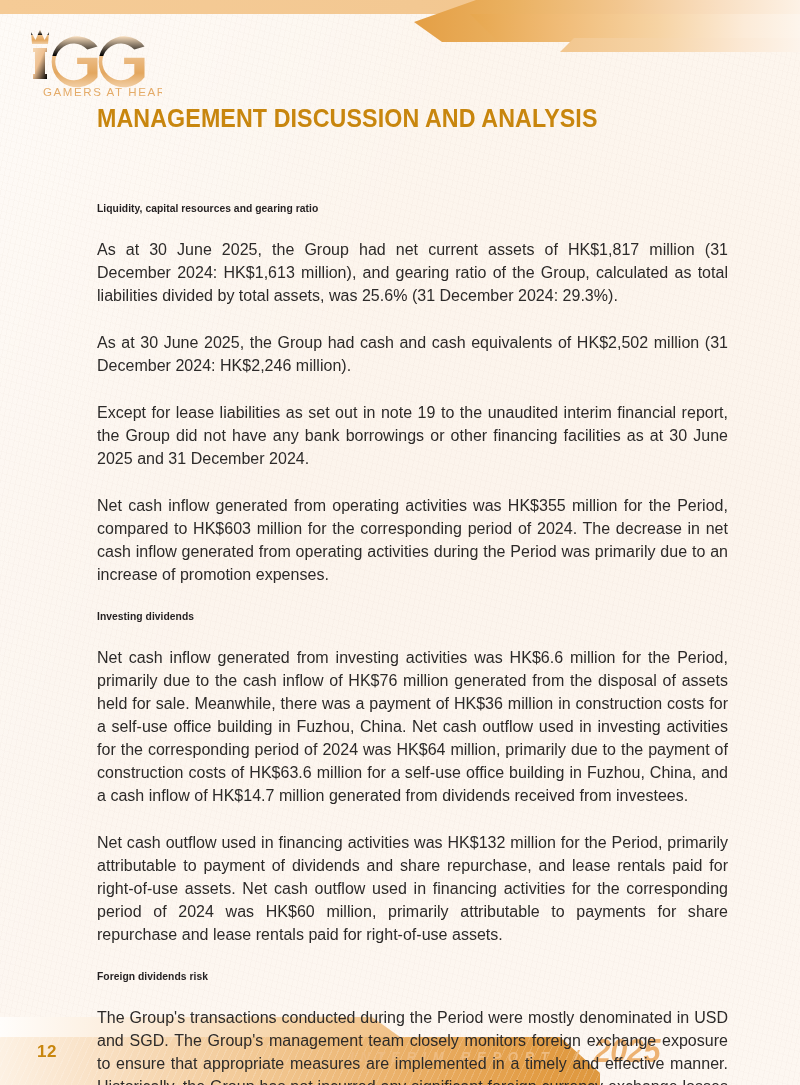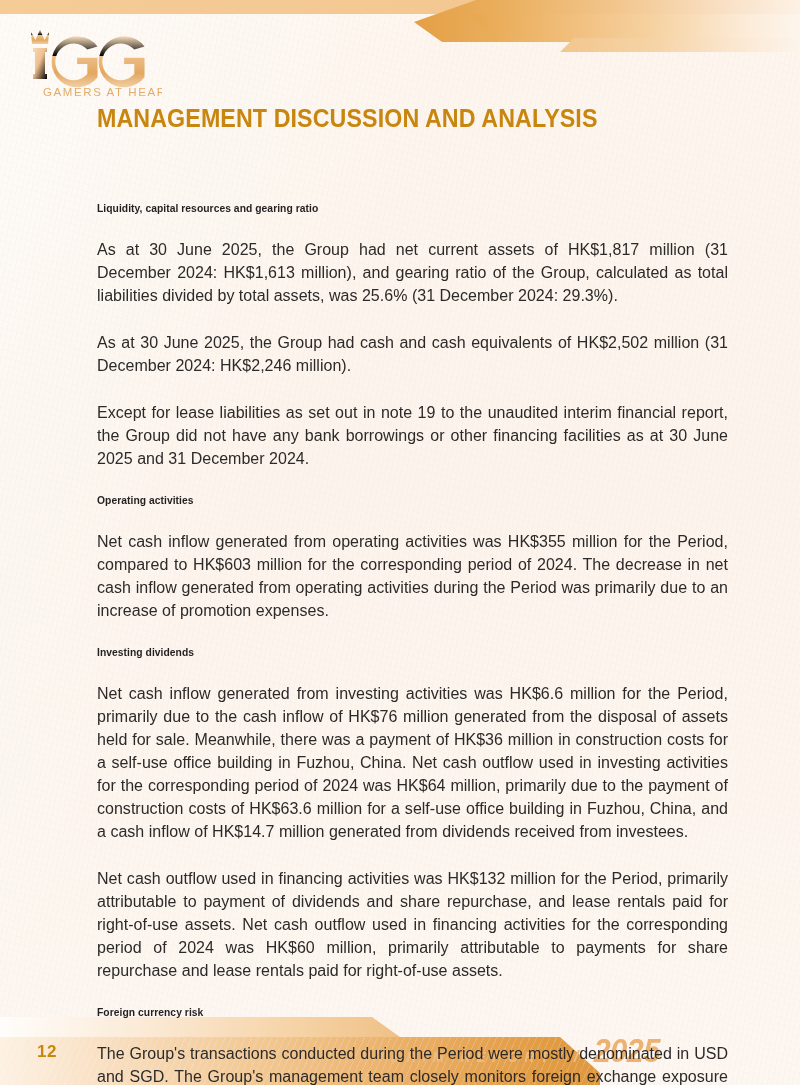--- a/index.html
+++ b/index.html
@@ -250,35 +250,34 @@
   <div class="content">
 
     <div>
       <h2 class="sec-head">Liquidity, capital resources and gearing ratio</h2>
       <p class="para">As at 30 June 2025, the Group had net current assets of HK$1,817 million (31 December 2024: HK$1,613 million), and gearing ratio of the Group, calculated as total liabilities divided by total assets, was 25.6% (31 December 2024: 29.3%).</p>
       <p class="para">As at 30 June 2025, the Group had cash and cash equivalents of HK$2,502 million (31 December 2024: HK$2,246 million).</p>
       <p class="para">Except for lease liabilities as set out in note 19 to the unaudited interim financial report, the Group did not have any bank borrowings or other financing facilities as at 30 June 2025 and 31 December 2024.</p>
     </div>
 
     <div>
-      <h2 class="sec-head">Operating activities</h2>
       <p class="para">Net cash inflow generated from operating activities was HK$355 million for the Period, compared to HK$603 million for the corresponding period of 2024. The decrease in net cash inflow generated from operating activities during the Period was primarily due to an increase of promotion expenses.</p>
     </div>
 
     <div>
       <h2 class="sec-head">Investing dividends</h2>
       <p class="para">Net cash inflow generated from investing activities was HK$6.6 million for the Period, primarily due to the cash inflow of HK$76 million generated from the disposal of assets held for sale. Meanwhile, there was a payment of HK$36 million in construction costs for a self-use office building in Fuzhou, China. Net cash outflow used in investing activities for the corresponding period of 2024 was HK$64 million, primarily due to the payment of construction costs of HK$63.6 million for a self-use office building in Fuzhou, China, and a cash inflow of HK$14.7 million generated from dividends received from investees.</p>
     </div>
 
     <div>
       <p class="para">Net cash outflow used in financing activities was HK$132 million for the Period, primarily attributable to payment of dividends and share repurchase, and lease rentals paid for right-of-use assets. Net cash outflow used in financing activities for the corresponding period of 2024 was HK$60 million, primarily attributable to payments for share repurchase and lease rentals paid for right-of-use assets.</p>
     </div>
 
     <div>
-      <h2 class="sec-head">Foreign currency risk</h2>
+      <h2 class="sec-head">Foreign dividends risk</h2>
       <p class="para last">The Group's transactions conducted during the Period were mostly denominated in USD and SGD. The Group's management team closely monitors foreign exchange exposure to ensure that appropriate measures are implemented in a timely and effective manner. Historically, the Group has not incurred any significant foreign currency exchange losses in its operations.</p>
     </div>
 
   </div>
 
   <div class="footer">
     <div class="ft-band-top"></div>
     <div class="ft-band-main"></div>
     <div class="ft-band-low"></div>
     <div class="ft-page-no">12</div>

